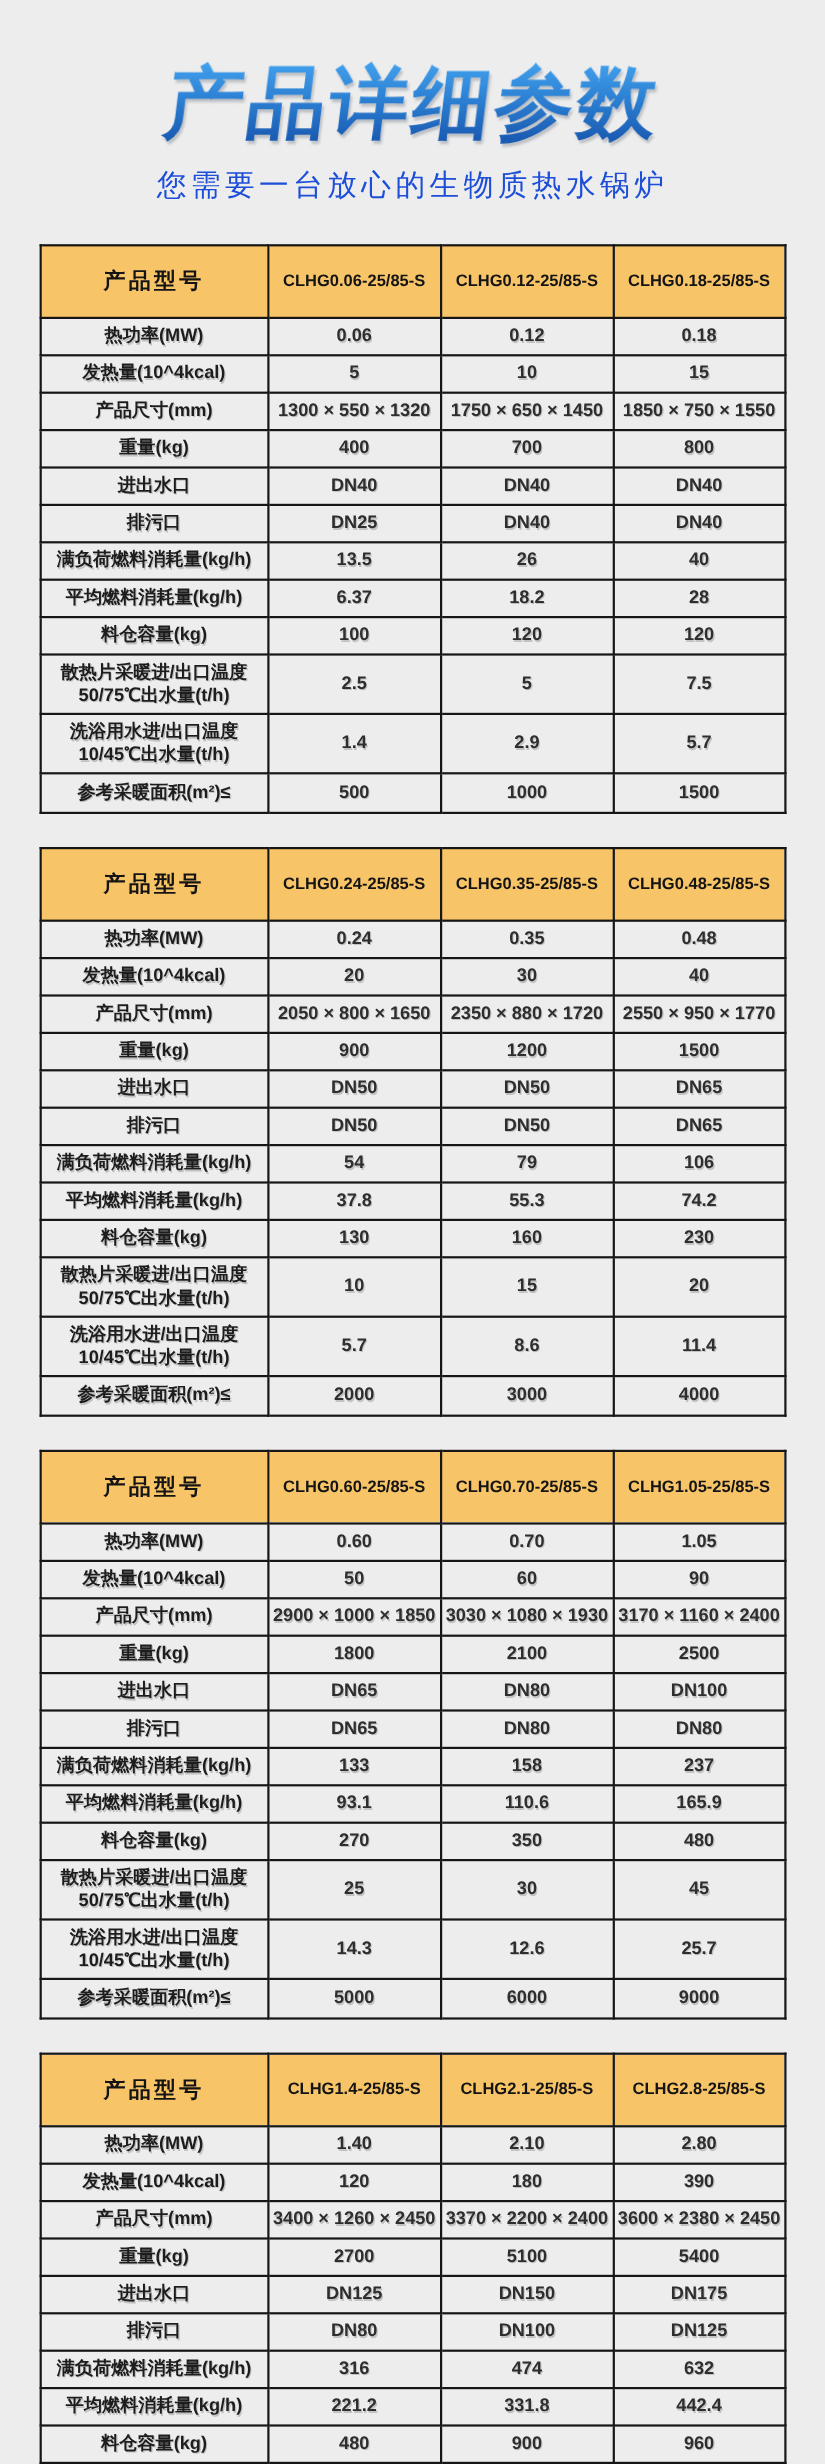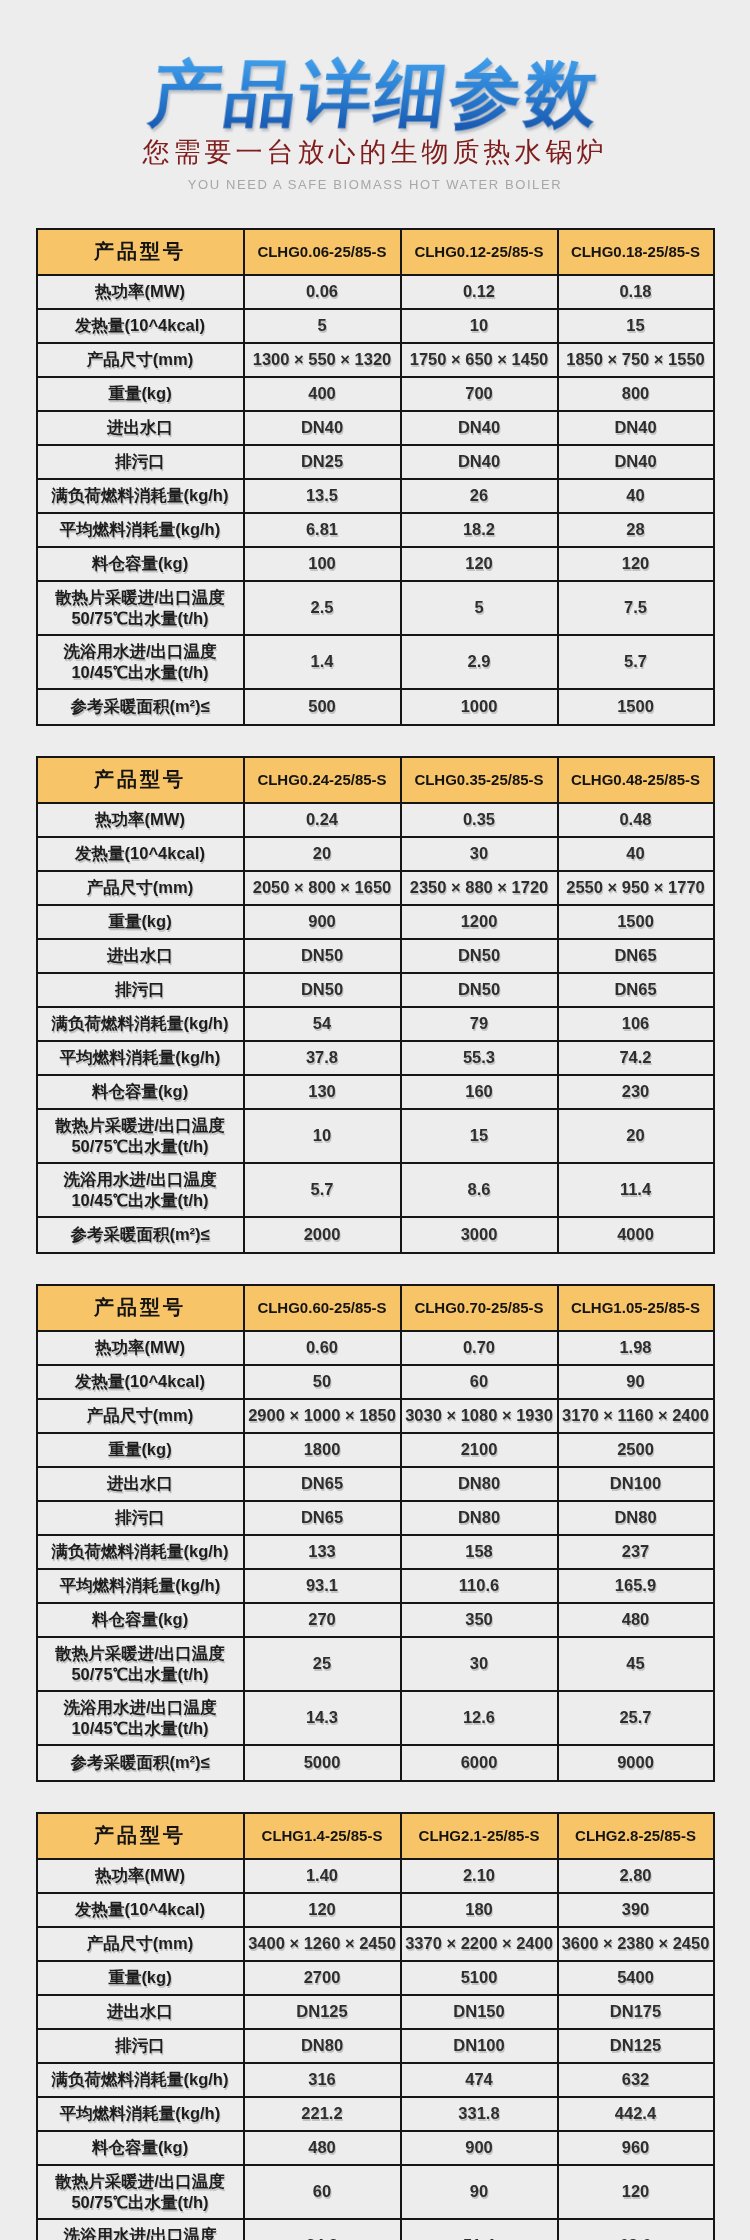--- a/index.html
+++ b/index.html
@@ -26,22 +26,23 @@
     letter-spacing: 3px;
     transform: skewX(-7deg);
     background: linear-gradient(180deg, #42a1ed 0%, #2b7fd2 45%, #1a5cb3 90%);
     -webkit-background-clip: text;
     background-clip: text;
     color: transparent;
     -webkit-text-fill-color: transparent;
     filter: drop-shadow(2px 3px 1px rgba(110,120,135,0.38));
   }
   .hero-sub {
+    margin-top: 16px;
     font-size: 27px;
-    color: #7f1d1d;
+    color: #1d4ed8;
     letter-spacing: 4px;
   }
   .hero-sub-en {
     margin-top: 7px;
     font-size: 13px;
     color: #a7a7a7;
     letter-spacing: 1.6px;
   }
   
   #tables {
@@ -57,21 +58,21 @@
     border: 2px solid #161616;
     text-align: center;
     vertical-align: middle;
     overflow: hidden;
   }
   .spec thead th {
     background: #f8c468;
     color: #141414;
     font-weight: 700;
     height: 40px;
-    padding: 2px 2px;
+    padding: 12px 2px;
     font-size: 15px;
     letter-spacing: 0;
   }
   .spec thead th.lblh {
     font-size: 20px;
     letter-spacing: 3px;
   }
   .spec tbody td {
     height: 32px;
     color: #2e2e2e;
@@ -93,21 +94,20 @@
   }
   .spec tbody tr.tall td { height: 52px; }
   .spec tbody tr.last td { height: 34px; }
 </style>
 </head>
 <body>
 
 <header class="hero">
   <div class="hero-title">产品详细参数</div>
   <div class="hero-sub">您需要一台放心的生物质热水锅炉</div>
-  <div class="hero-sub-en">YOU NEED A SAFE BIOMASS HOT WATER BOILER</div>
 </header>
 
 <main id="tables">
     <table class="spec">
       <colgroup>
         <col style="width:207px">
         <col style="width:157px">
         <col style="width:157px">
         <col style="width:156px">
       </colgroup>
@@ -157,21 +157,21 @@
           <td class="val">DN40</td>
         </tr>
         <tr class="normal">
           <td class="lbl">满负荷燃料消耗量(kg/h)</td>
           <td class="val">13.5</td>
           <td class="val">26</td>
           <td class="val">40</td>
         </tr>
         <tr class="normal">
           <td class="lbl">平均燃料消耗量(kg/h)</td>
-          <td class="val">6.81</td>
+          <td class="val">6.37</td>
           <td class="val">18.2</td>
           <td class="val">28</td>
         </tr>
         <tr class="normal">
           <td class="lbl">料仓容量(kg)</td>
           <td class="val">100</td>
           <td class="val">120</td>
           <td class="val">120</td>
         </tr>
         <tr class="tall">
@@ -297,21 +297,21 @@
           <th>CLHG0.60-25/85-S</th>
           <th>CLHG0.70-25/85-S</th>
           <th>CLHG1.05-25/85-S</th>
         </tr>
       </thead>
       <tbody>
         <tr class="normal">
           <td class="lbl">热功率(MW)</td>
           <td class="val">0.60</td>
           <td class="val">0.70</td>
-          <td class="val">1.98</td>
+          <td class="val">1.05</td>
         </tr>
         <tr class="normal">
           <td class="lbl">发热量(10^4kcal)</td>
           <td class="val">50</td>
           <td class="val">60</td>
           <td class="val">90</td>
         </tr>
         <tr class="normal">
           <td class="lbl">产品尺寸(mm)</td>
           <td class="val">2900 × 1000 × 1850</td>

